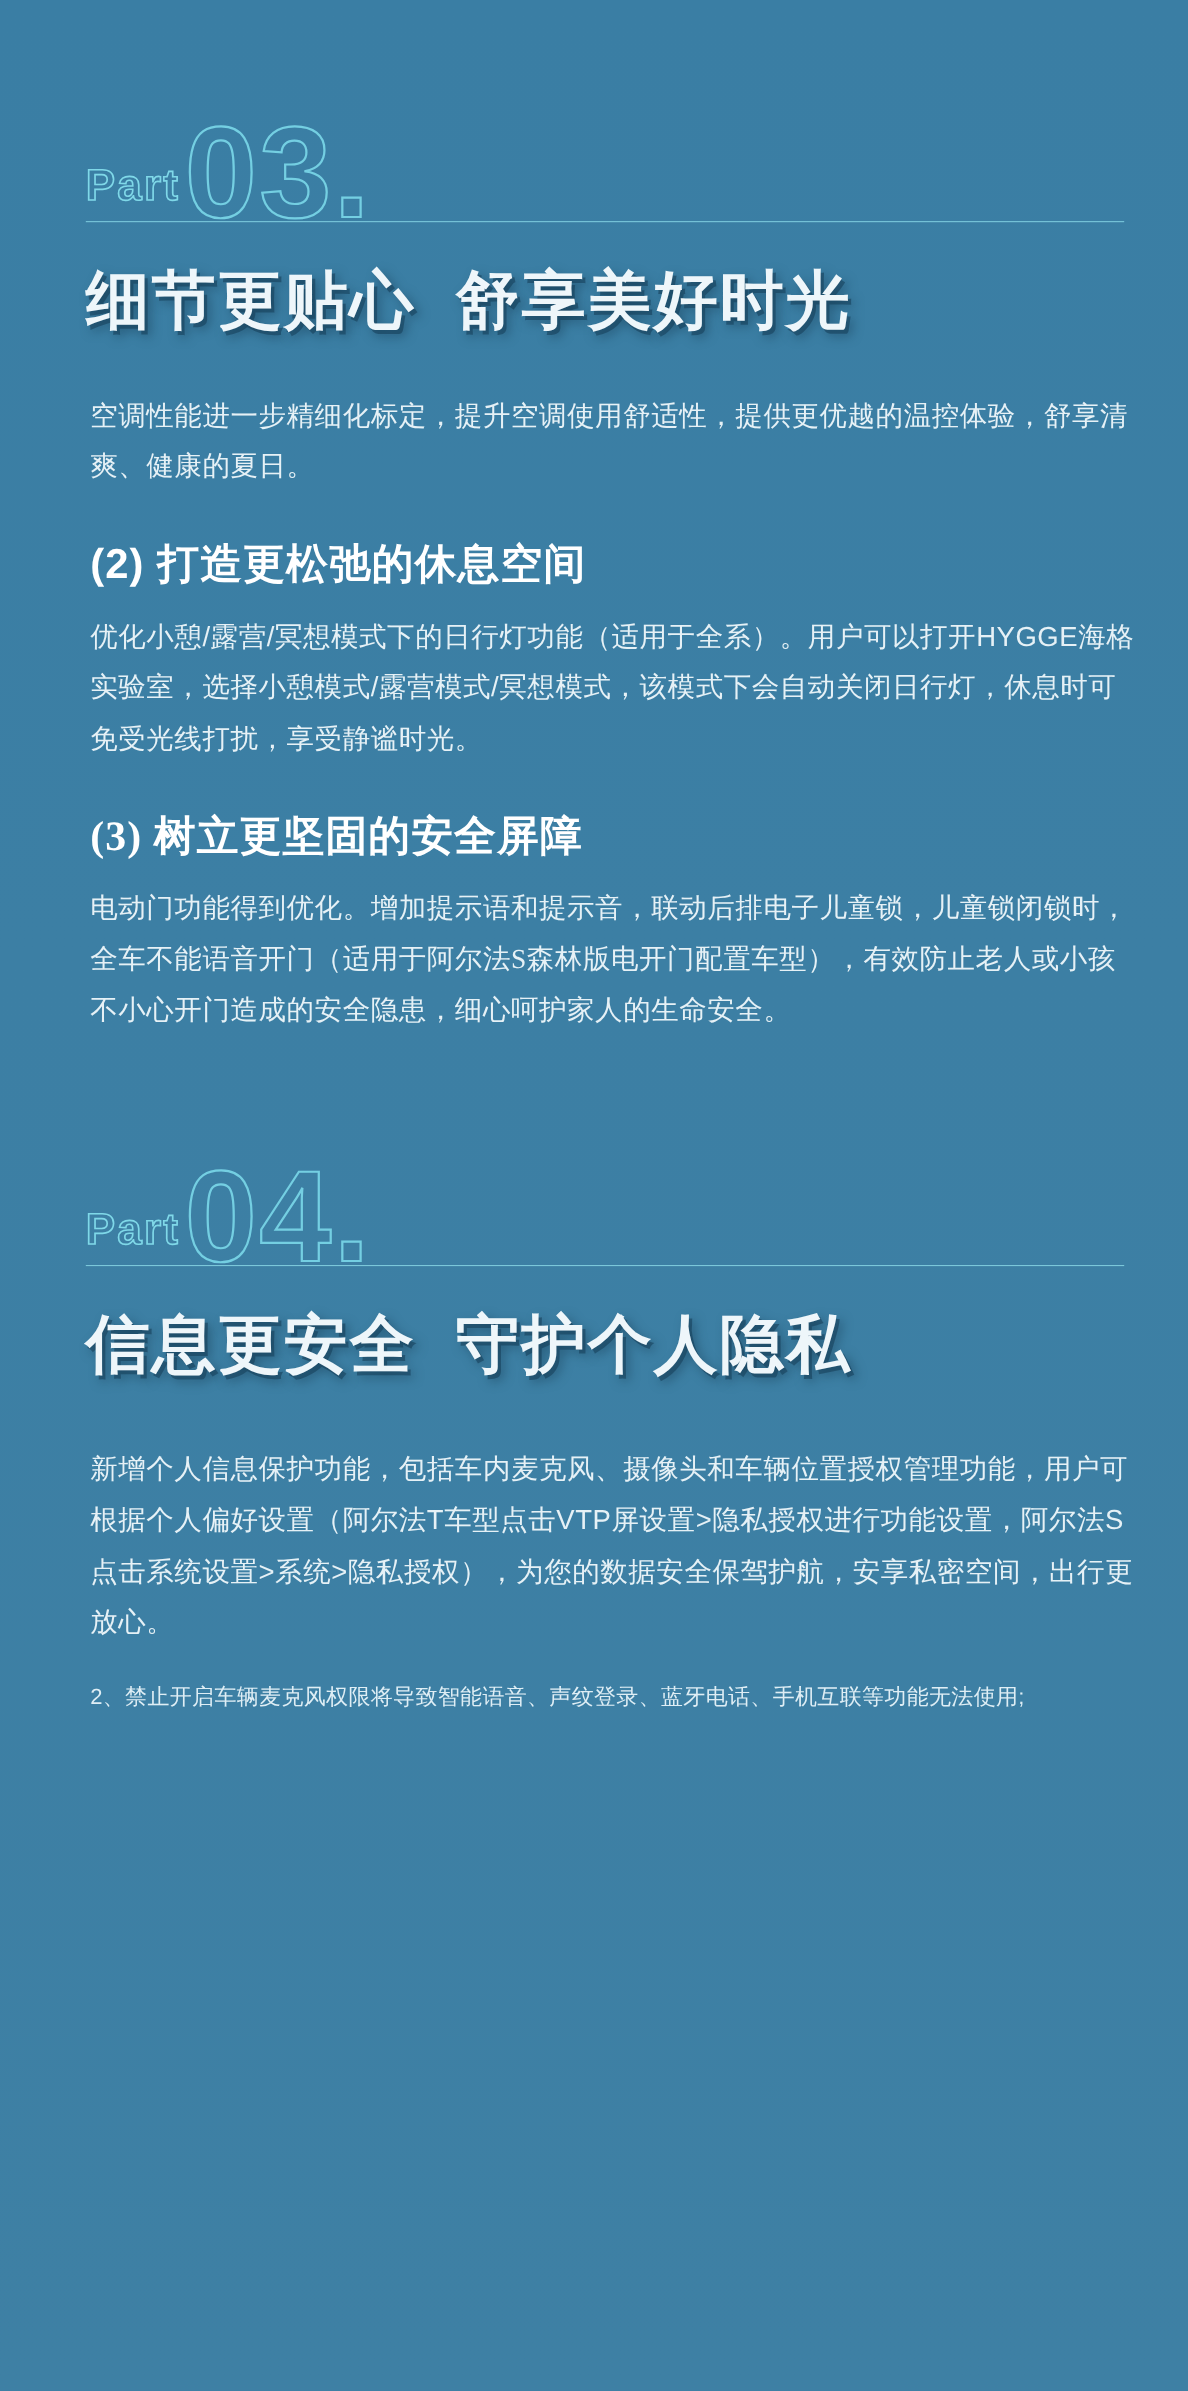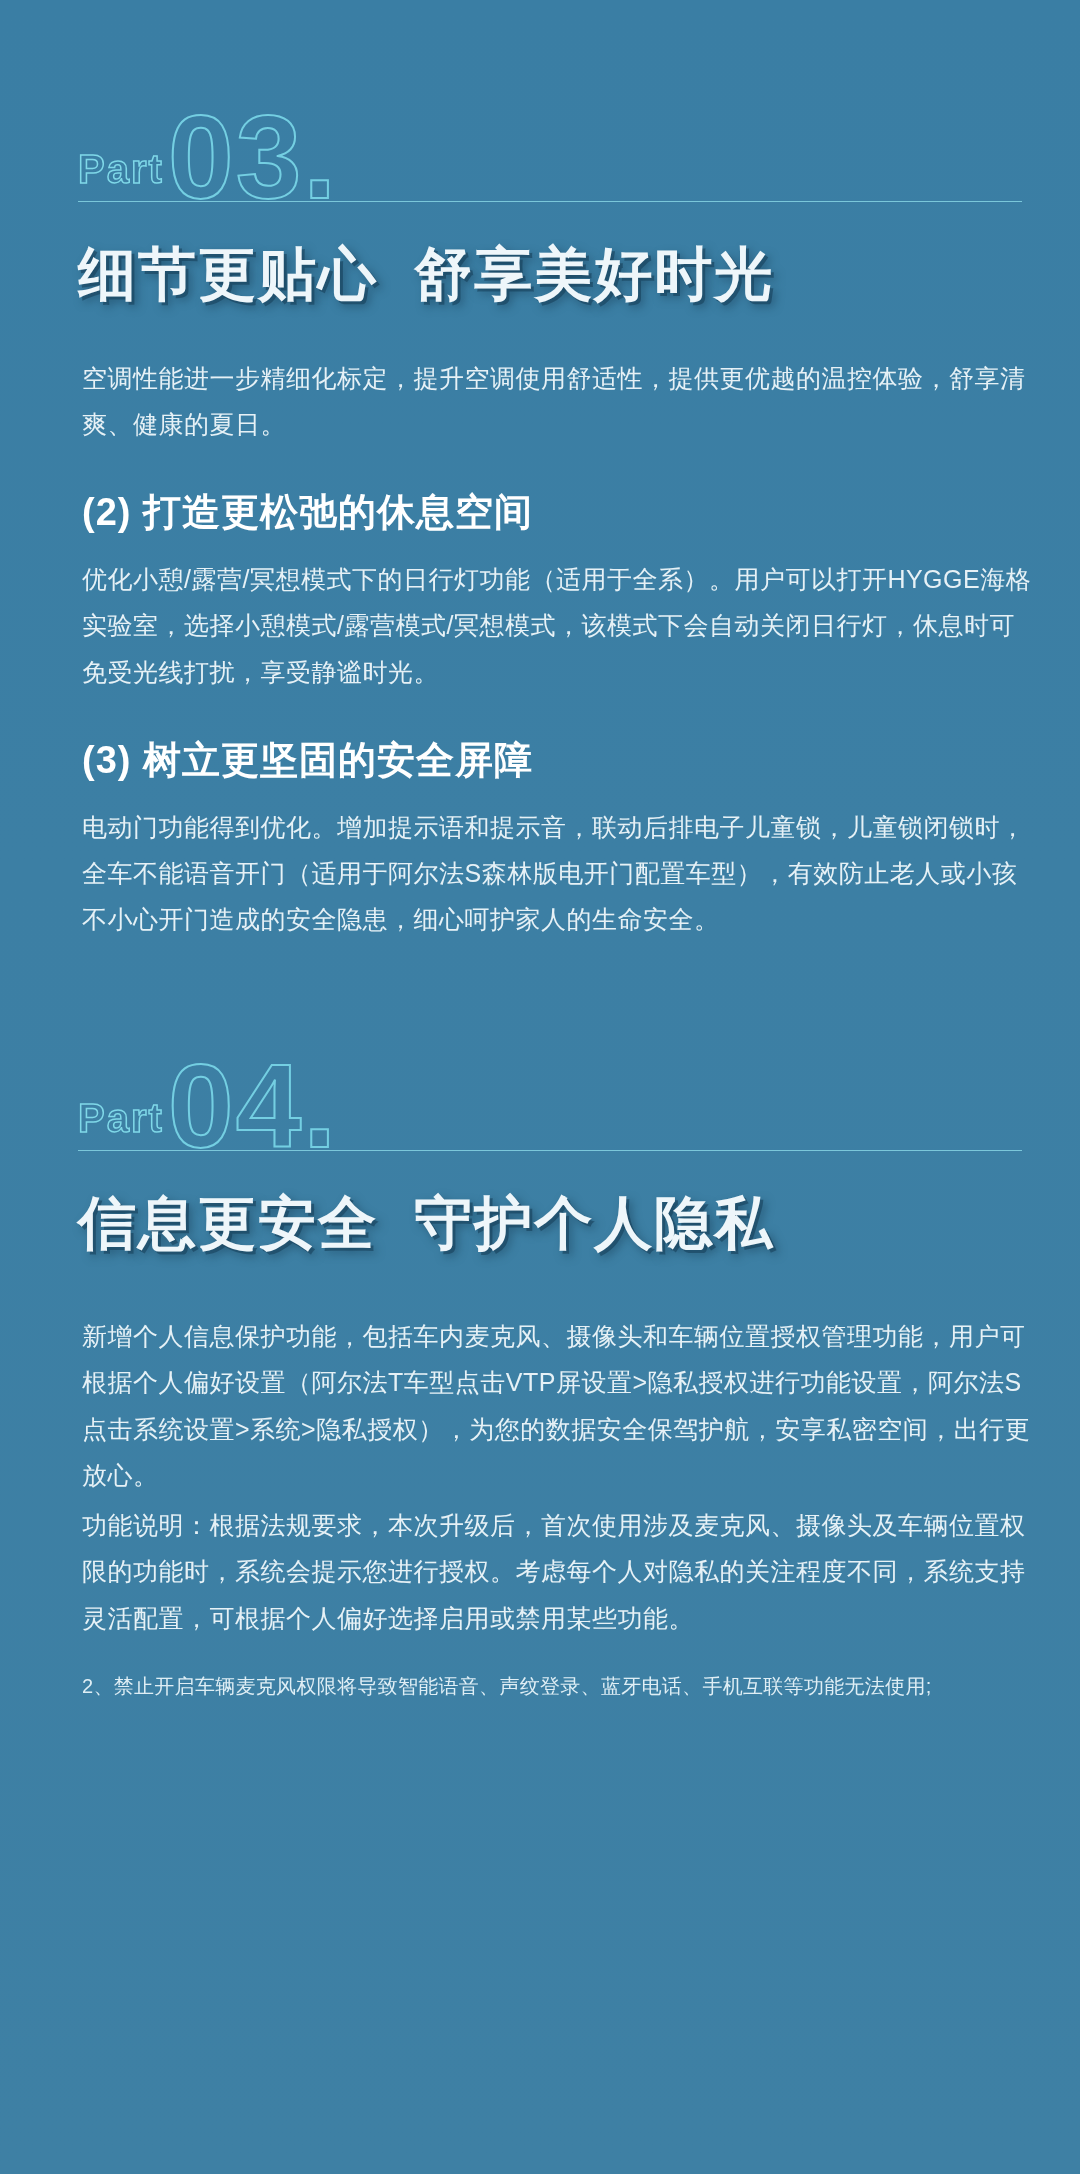--- a/index.html
+++ b/index.html
@@ -74,21 +74,21 @@
       3px 3px 0 rgba(20,60,85,0.55),
       5px 5px 10px rgba(18,52,74,0.5);
     white-space: pre;
   }
 
   
   .sections {
     margin: 44px 0 0 34px;
   }
   .sec { margin-bottom: 40px; }
-  .sec:last-child { margin-bottom: 0; }
+  .sec:last-child { margin-bottom: 0; font-family: Liberation Serif, serif; }
   .sec-head {
     font-size: 38px;
     font-weight: bold;
     color: #ffffff;
     letter-spacing: 1px;
     margin-bottom: 18px;
   }
   .sec-body {
     font-size: 25px;
     line-height: 1.85;
@@ -149,20 +149,19 @@
   <div class="part-block" style="margin-top:92px;">
     <div class="part-word">Part</div>
     <div class="part-num">04.</div>
     <div class="part-rule"></div>
   </div>
 
   <div class="big-title">信息更安全  守护个人隐私</div>
 
   <div class="p4-body">
     <div class="p4-para">新增个人信息保护功能，包括车内麦克风、摄像头和车辆位置授权管理功能，用户可根据个人偏好设置（阿尔法T车型点击VTP屏设置&gt;隐私授权进行功能设置，阿尔法S点击系统设置&gt;系统&gt;隐私授权），为您的数据安全保驾护航，安享私密空间，出行更放心。</div>
-    <div class="p4-para">功能说明：根据法规要求，本次升级后，首次使用涉及麦克风、摄像头及车辆位置权限的功能时，系统会提示您进行授权。考虑每个人对隐私的关注程度不同，系统支持灵活配置，可根据个人偏好选择启用或禁用某些功能。</div>
   </div>
 
   <div class="notes">
     <div class="note">2、禁止开启车辆麦克风权限将导致智能语音、声纹登录、蓝牙电话、手机互联等功能无法使用;</div>
   </div>
 
 </div>
 
 </body></html>

